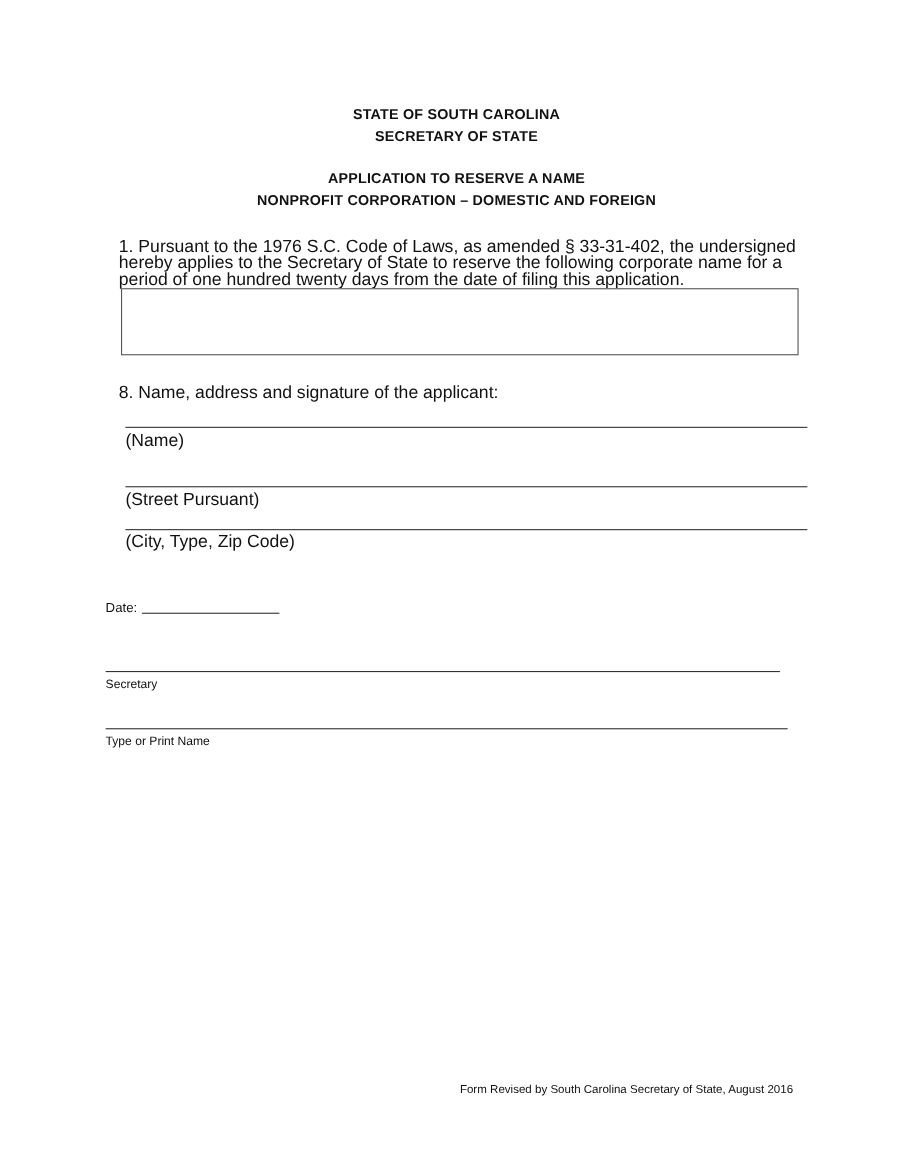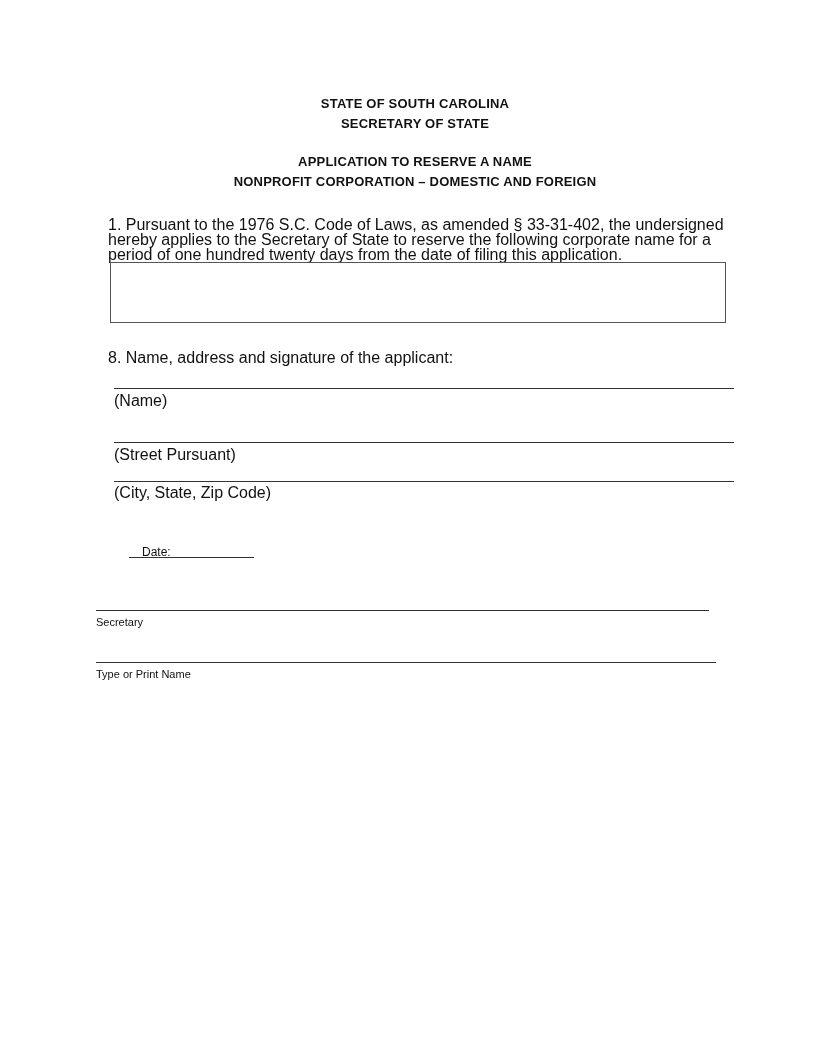--- a/index.html
+++ b/index.html
@@ -27,25 +27,26 @@
 
 <div class="abs para" style="top:350px;">8.  Name, address and signature of the applicant:</div>
 
 <div class="abs line" style="left:114px; top:388px; width:620px;"></div>
 <div class="abs small" style="left:114px; top:392px;">(Name)</div>
 
 <div class="abs line" style="left:114px; top:442px; width:620px;"></div>
 <div class="abs small" style="left:114px; top:446px;">(Street Pursuant)</div>
 
 <div class="abs line" style="left:114px; top:481px; width:620px;"></div>
-<div class="abs small" style="left:114px; top:484px;">(City, State, Zip Code)</div>
+<div class="abs small" style="left:114px; top:484px;">(City, Type, Zip Code)</div>
 
-<div class="abs" style="left:96px; top:545px; font-size:12px;margin-left:46px;">Date:</div>
+<div class="abs" style="left:96px; top:545px; font-size:12px;">Date:</div>
 <div class="abs line" style="left:129px; top:557px; width:125px;"></div>
 
 <div class="abs line" style="left:96px; top:610px; width:613px;"></div>
 <div class="abs lbl" style="left:96px; top:616px;">Secretary</div>
 
 <div class="abs line" style="left:96px; top:662px; width:620px;"></div>
 <div class="abs lbl" style="left:96px; top:668px;">Type or Print Name</div>
 
 <div class="abs footer" style="top:985px;">
+  <div>Form Revised by South Carolina Secretary of State, August 2016</div>
 </div>
 
 </body></html>

